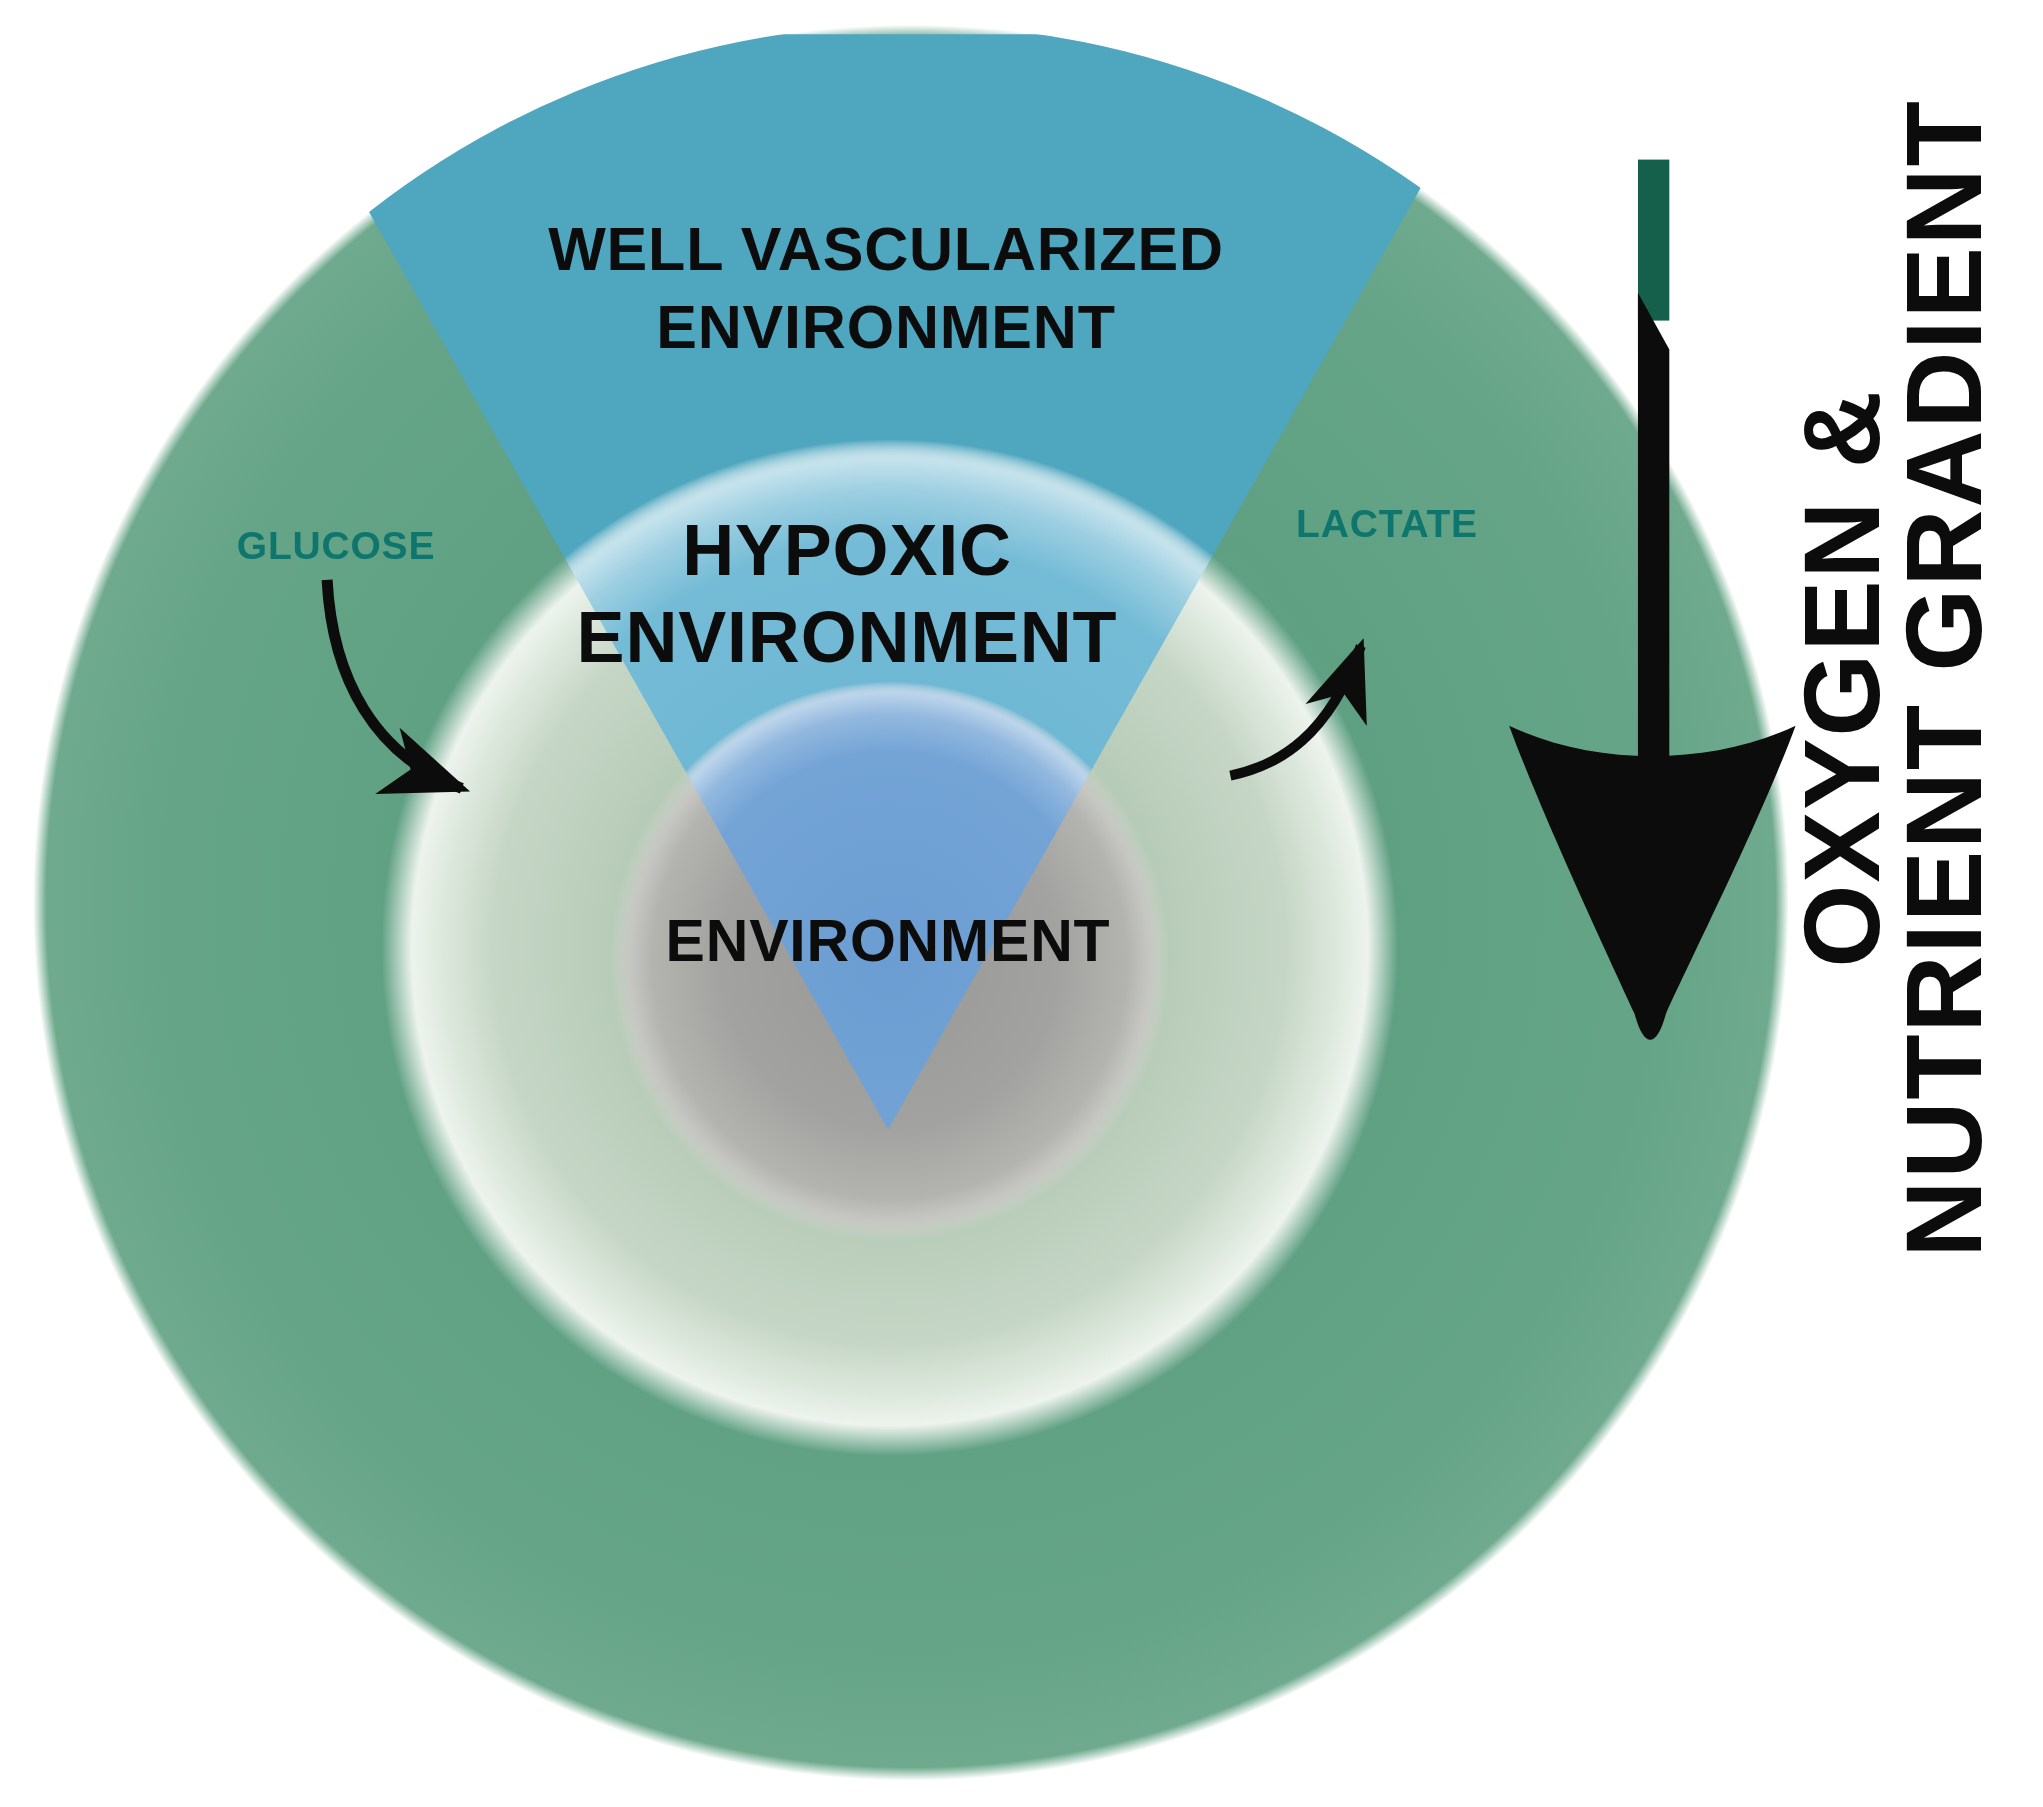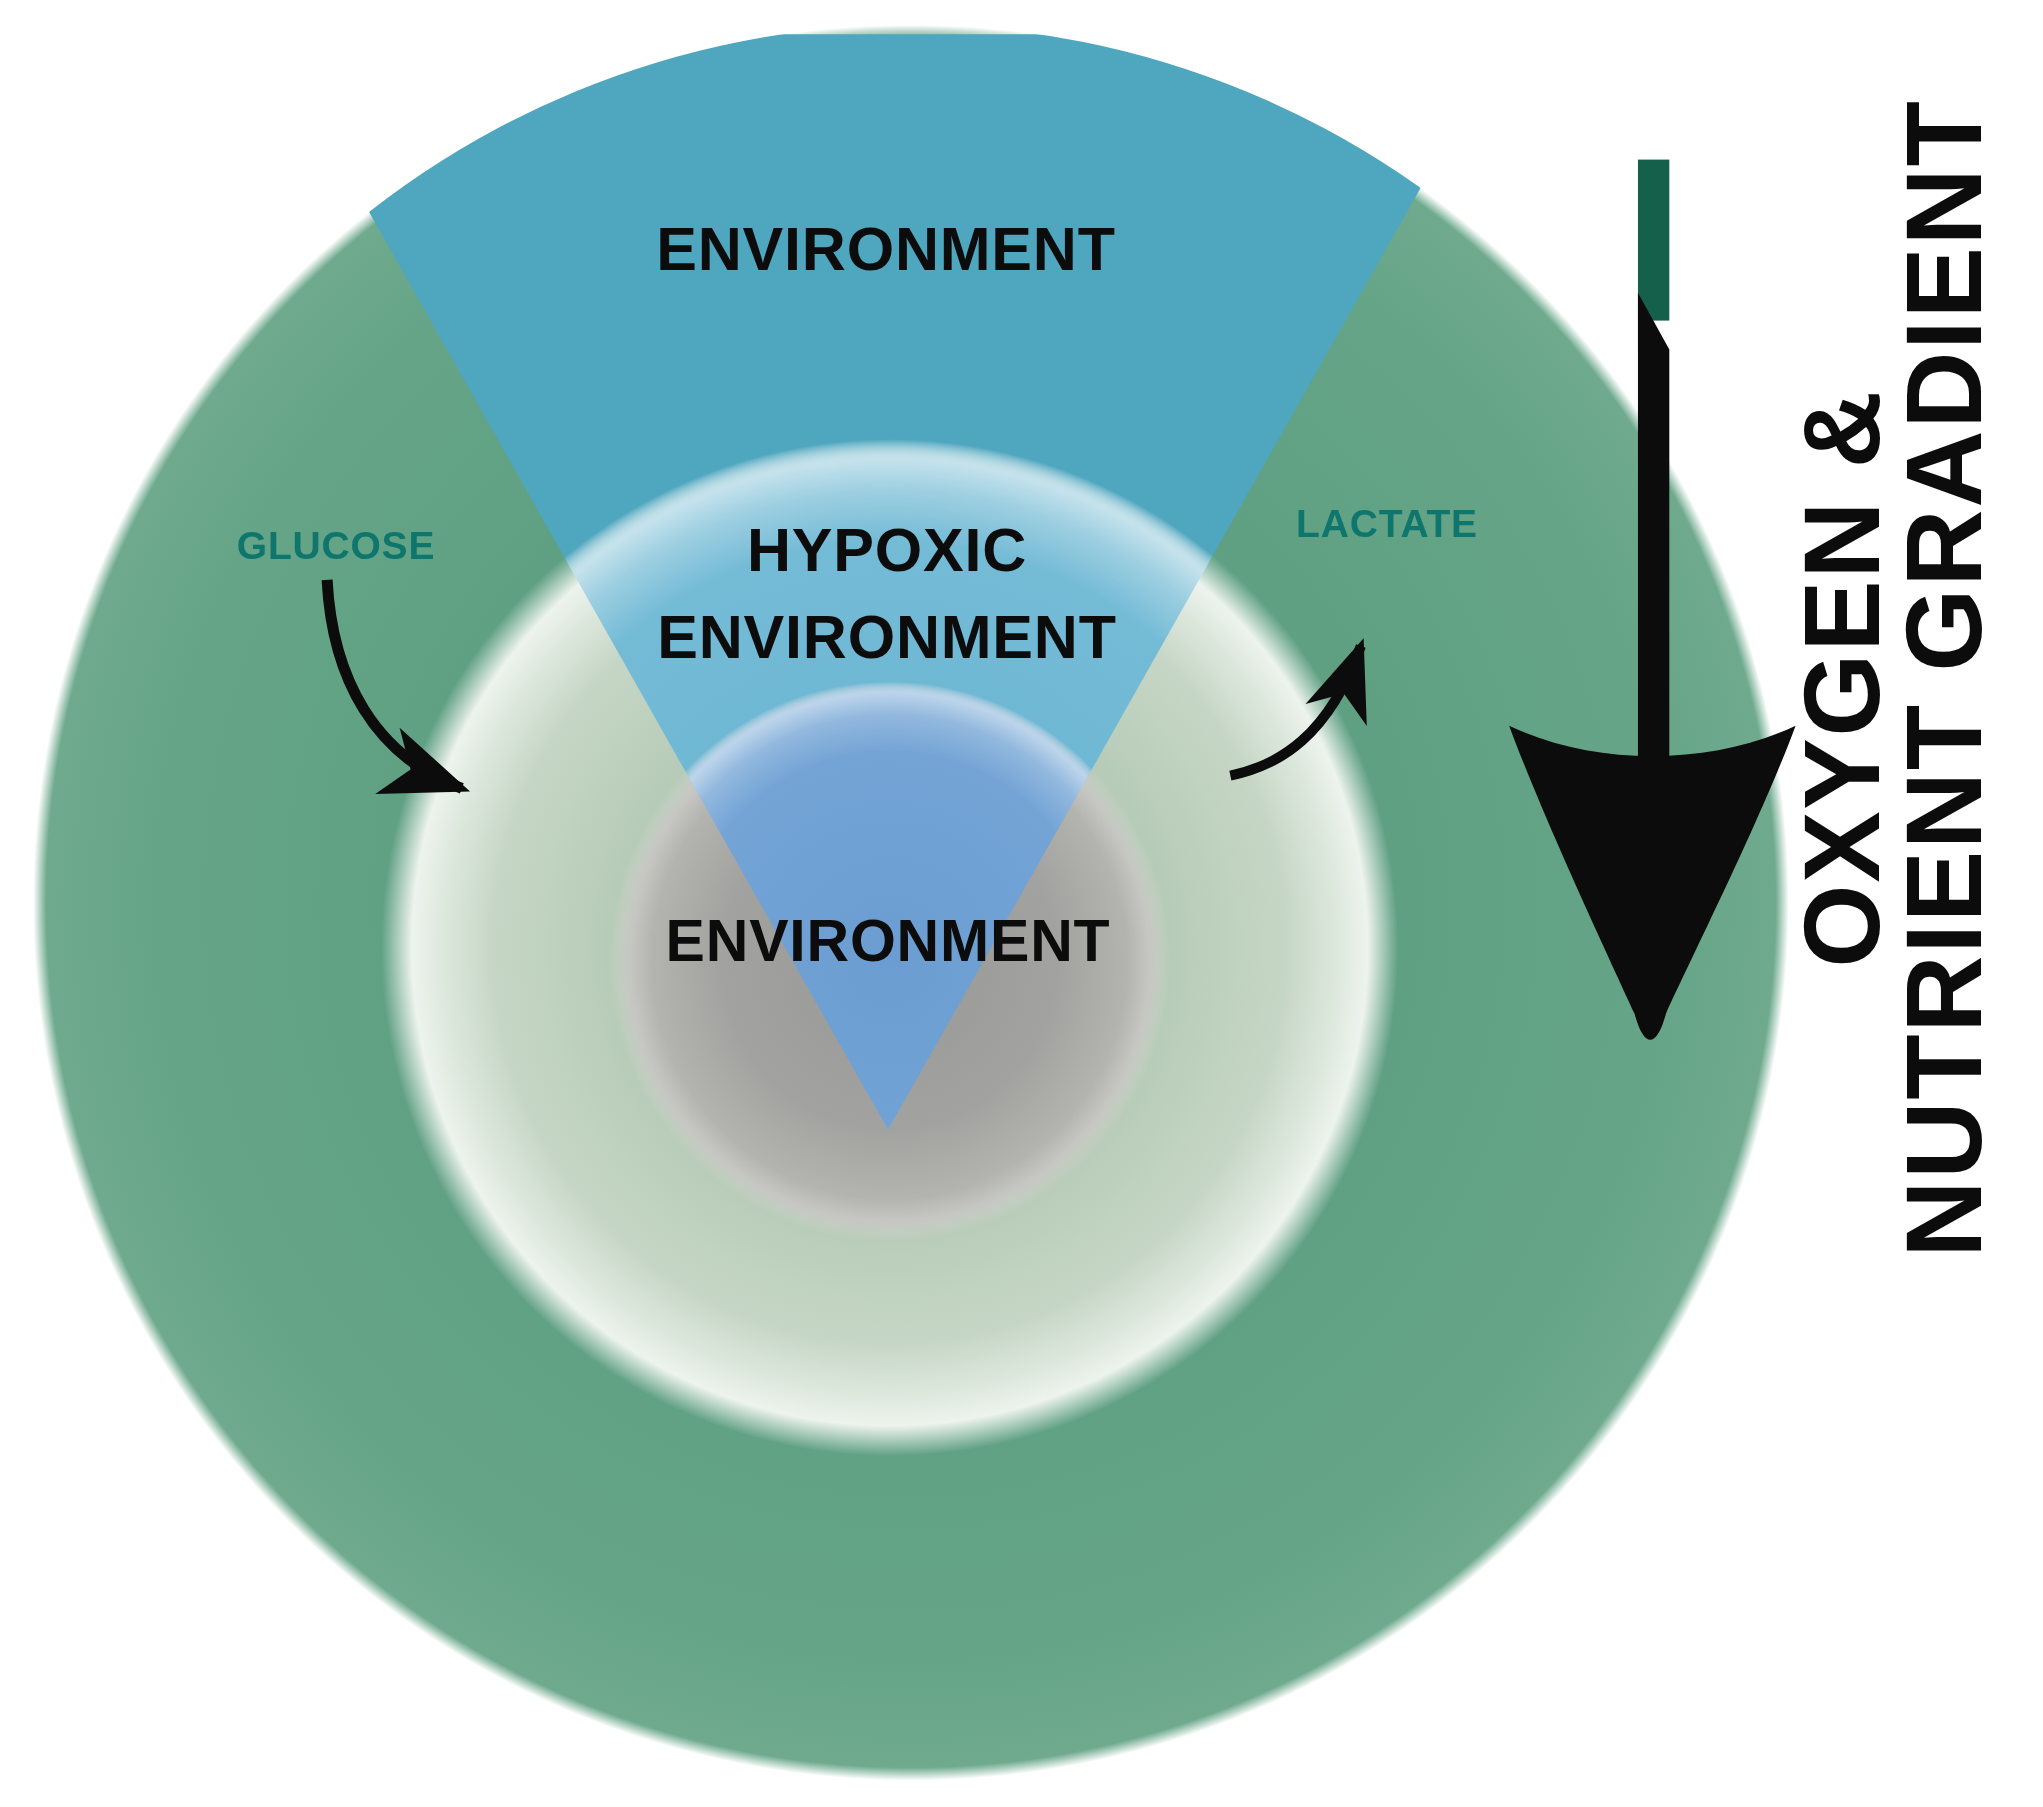--- a/index.html
+++ b/index.html
@@ -16,21 +16,21 @@
     position:absolute;
     transform:translateX(-50%);
     text-align:center;
     color:#0c0c0c;
     font-weight:700;
     white-space:nowrap;
     letter-spacing:0.8px;
   }
   .zone-label .ln{display:block;}
   .lbl-outer{left:886px;top:210px;font-size:61px;line-height:78px;}
-  .lbl-middle{left:887px;top:507px;font-size:61px;line-height:87px;}
+  .lbl-middle{left:847px;top:507px;font-size:72px;line-height:87px;}
   .lbl-inner{left:888px;top:897px;font-size:59px;line-height:88px;}
   .small-label{
     position:absolute;
     transform:translateX(-50%);
     color:#0f766e;
     font-weight:700;
     font-size:39px;
     white-space:nowrap;
     letter-spacing:0.8px;
   }
@@ -123,20 +123,21 @@
     <polygon points="1933,345 1970,412 1970,910 1933,910" fill="#0c0c0c"></polygon>
 
     <path d="M1781,856
              C1880,904 2020,904 2119,856
              C2080,962 2000,1122 1966,1196
              C1955,1237 1940,1237 1929,1196
              C1895,1122 1820,962 1781,856 Z" fill="#0c0c0c"></path>
   </svg>
 
   <div class="zone-label lbl-outer">
+    <span class="ln">WELL VASCULARIZED</span>
     <span class="ln">ENVIRONMENT</span>
   </div>
 
   <div class="zone-label lbl-middle">
     <span class="ln">HYPOXIC</span>
     <span class="ln">ENVIRONMENT</span>
   </div>
 
   <div class="zone-label lbl-inner">
     <span class="ln">ENVIRONMENT</span>

